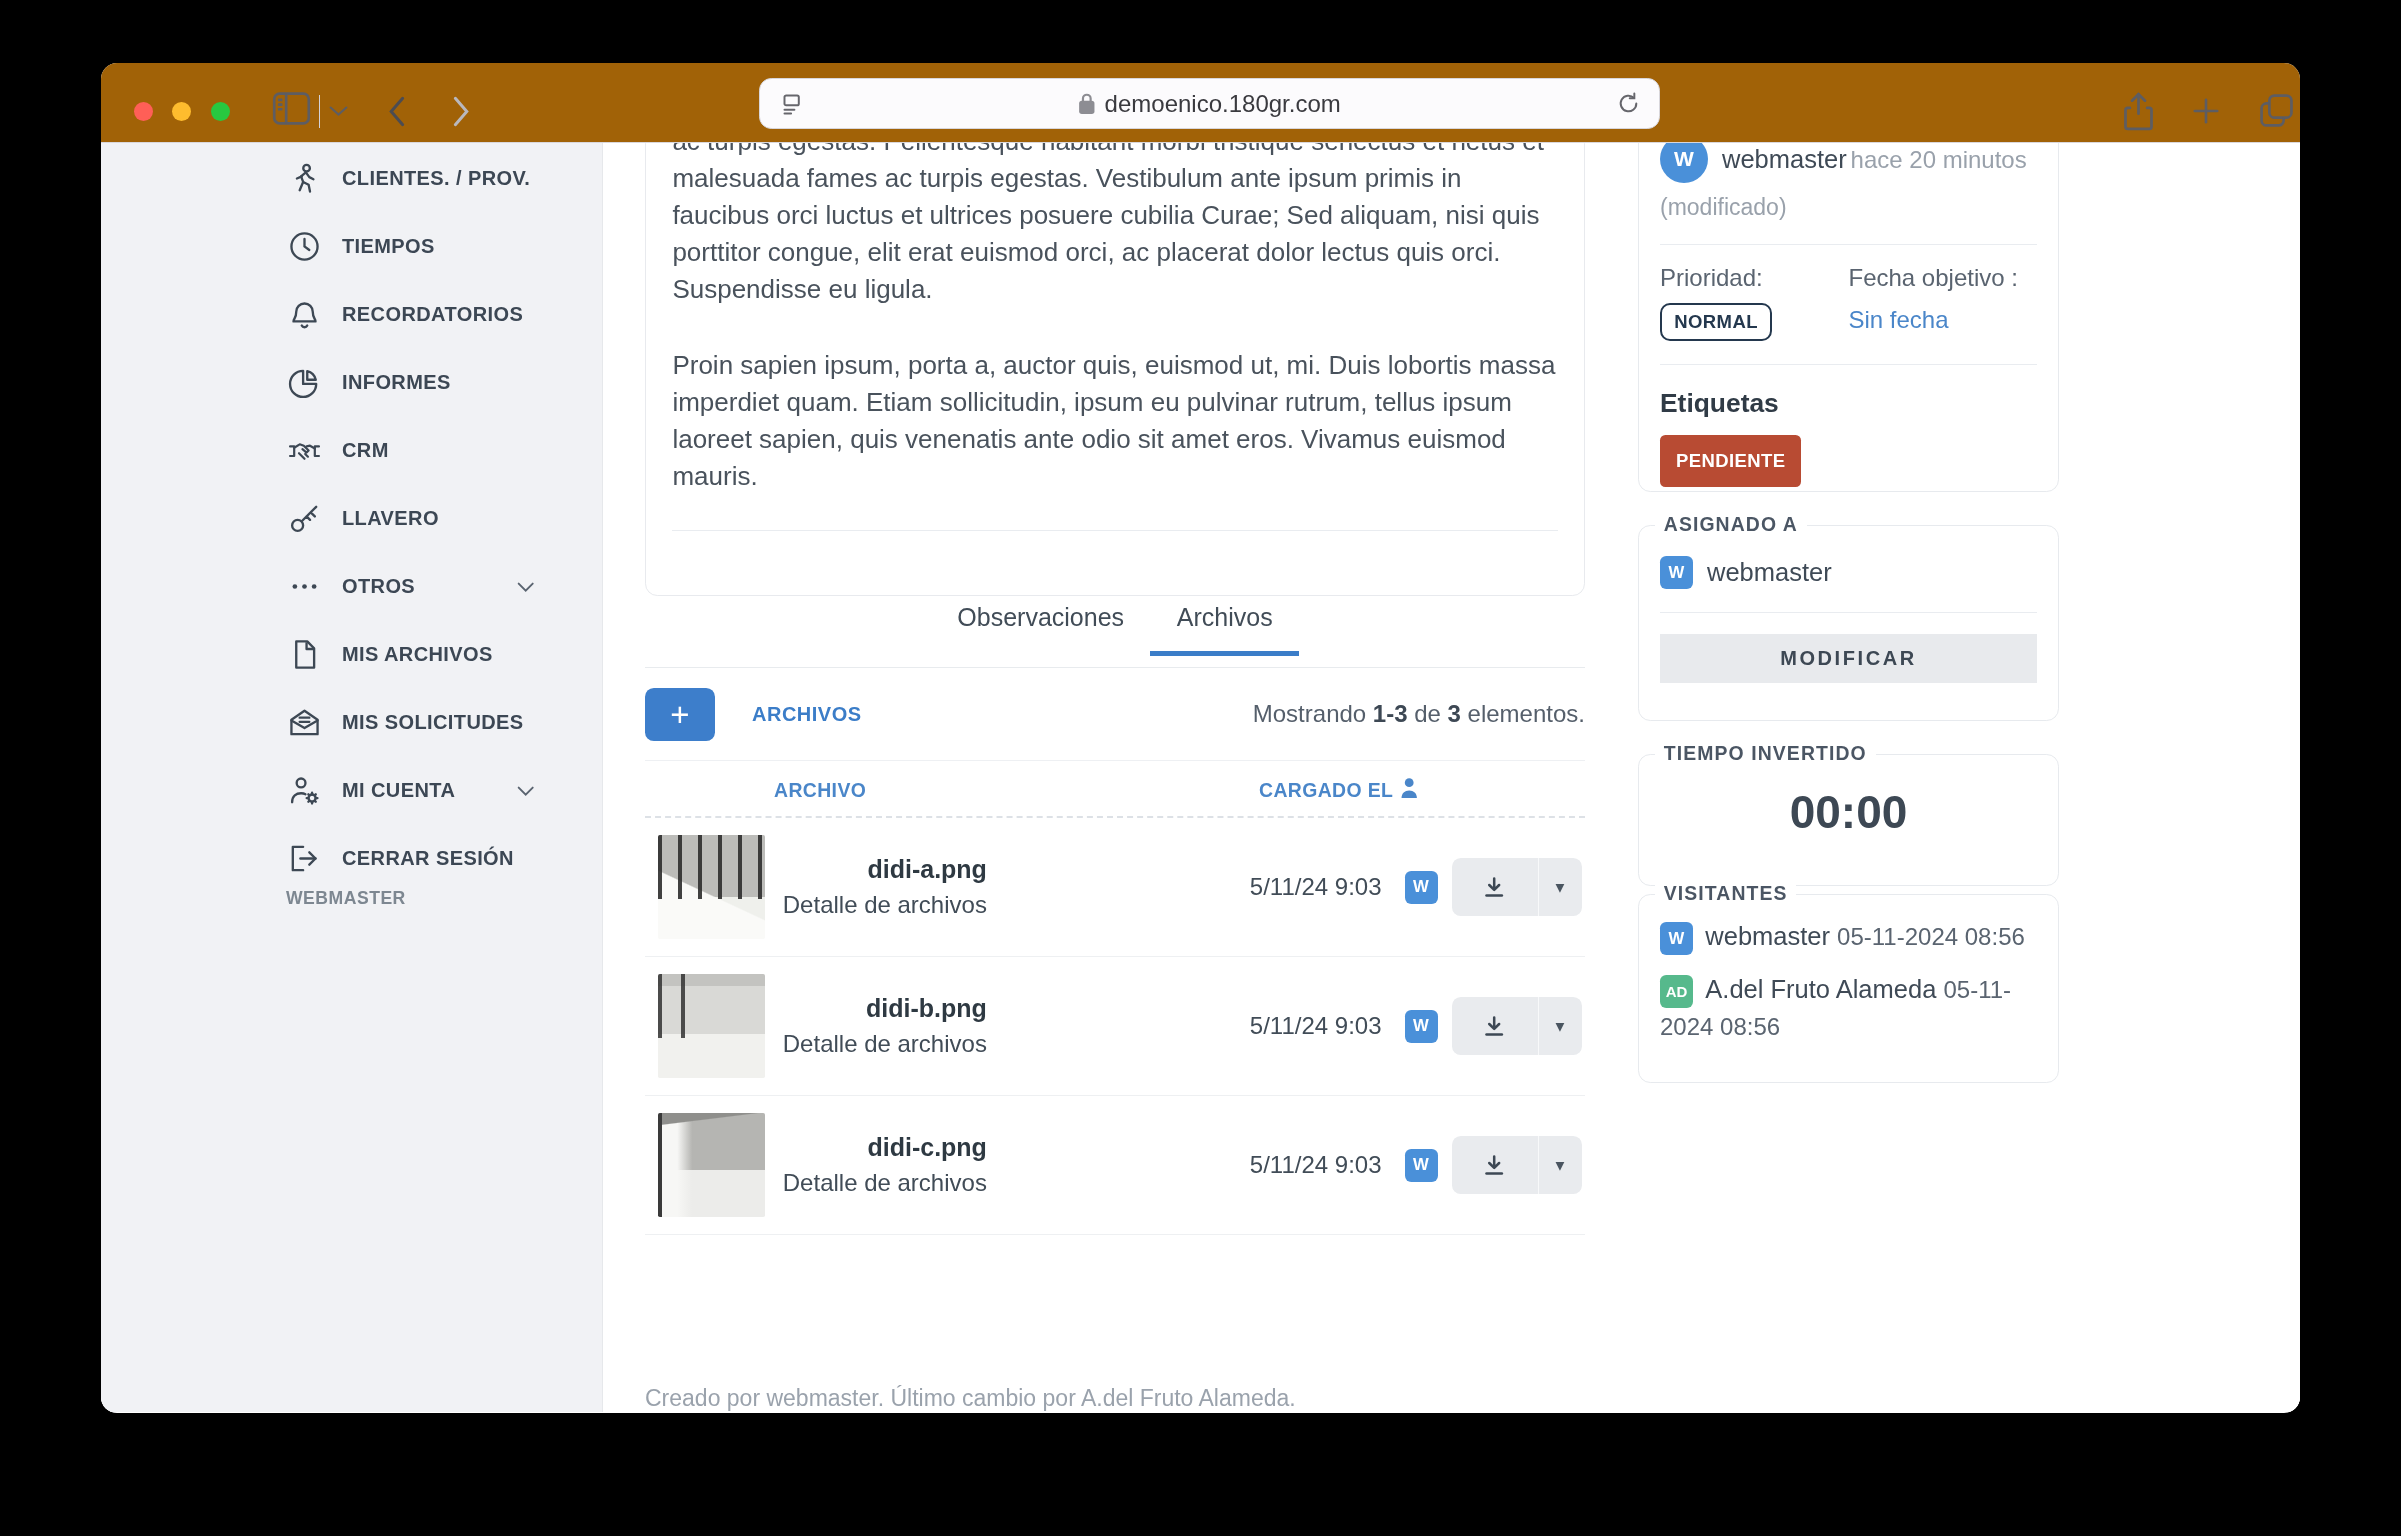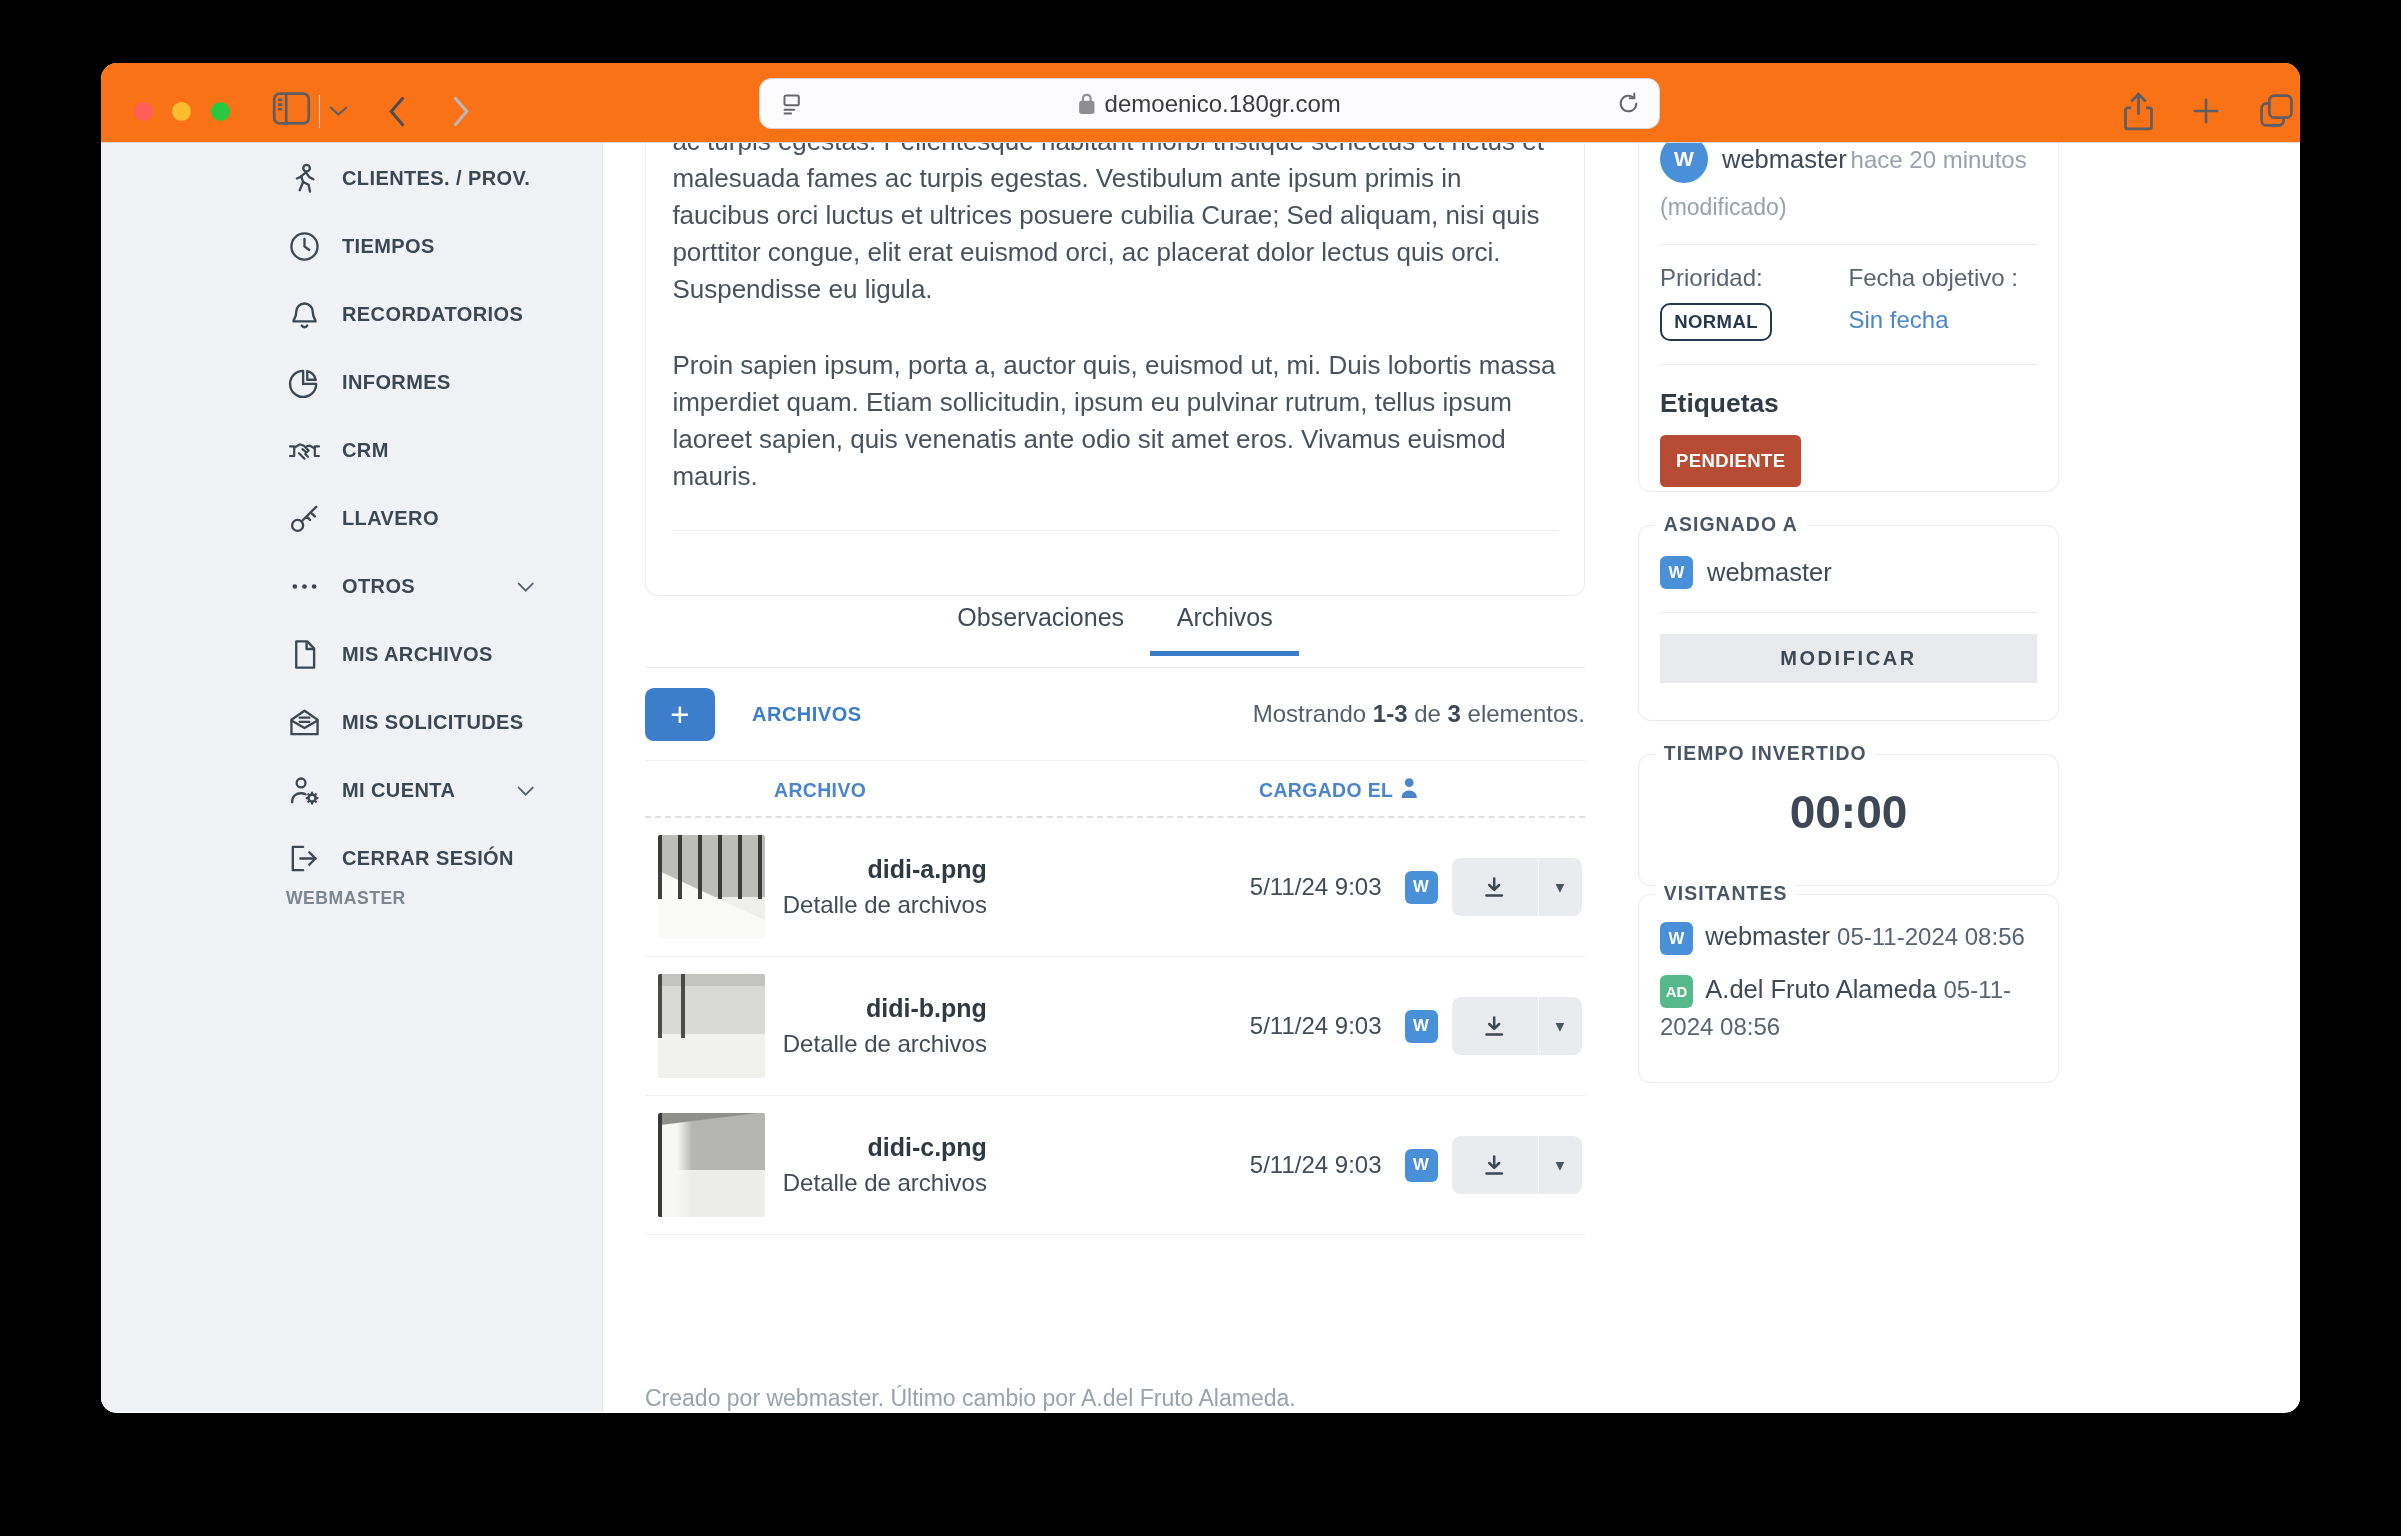--- a/index.html
+++ b/index.html
@@ -8,21 +8,21 @@
     font-family:"Liberation Sans",sans-serif;
     -webkit-font-smoothing:antialiased;
   }
   .window{
     position:absolute;left:101px;top:63px;width:2199px;height:1350px;
     background:#fff;border-radius:16px;overflow:hidden;
     box-shadow:0 26.4px 70px rgba(0,0,0,.6);
   }
   
   .toolbar{
-    position:relative;height:79px;background:#f97316;
+    position:relative;height:79px;background:#a16207;
     border-bottom:0.9px solid #d9d7dc;
   }
   .traffic{position:absolute;top:39px;width:19.4px;height:19.4px;border-radius:50%;}
   .t-red{left:33px;background:#ff5f57;}
   .t-yellow{left:71px;background:#febc2e;}
   .t-green{left:110px;background:#28c840;}
   .tb-icon{position:absolute;top:29px;color:#5d5d63;}
   .tb-sep{position:absolute;left:218px;top:32px;width:0.9px;height:33px;background:#d4d2d8;}
   .url-field{
     position:absolute;left:658px;top:15px;width:899px;height:49px;

